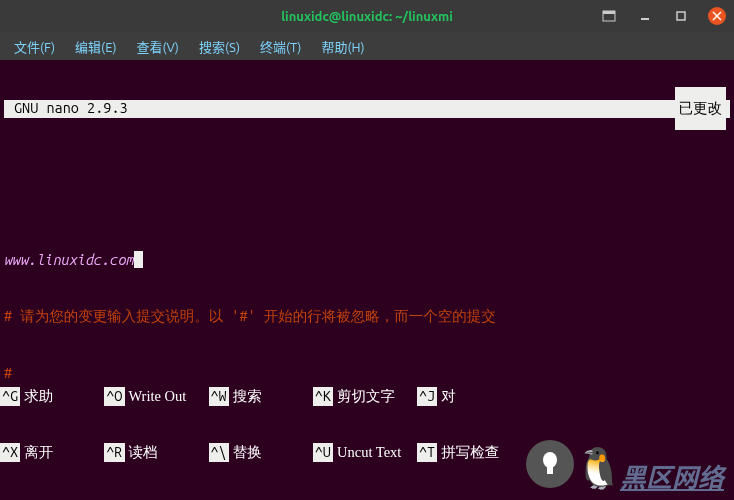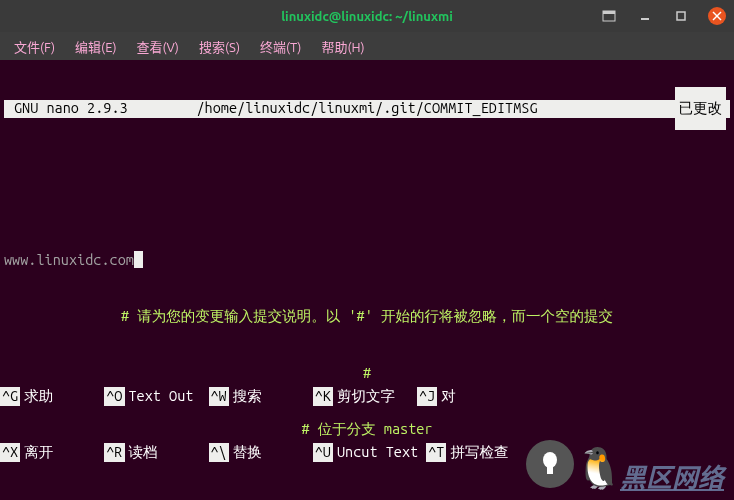--- a/index.html
+++ b/index.html
@@ -50,21 +50,21 @@
     .win-min { color: #ccc; }
     .win-max { color: #ccc; }
     .win-close { background: #e95420; color: #fff; }
     .menubar {
       height: 28px;
       background: #3d3d3d;
       display: flex;
       align-items: center;
       padding: 0 6px;
       gap: 4px;
-      color: #f9a8d4;
+      color: #7dd3fc;
       font-size: 13px;
     }
     .menu-item {
       padding: 2px 8px;
       cursor: pointer;
     }
     .terminal {
       font-family: "Ubuntu Mono", "DejaVu Sans Mono", monospace;
       font-size: 14.5px;
       line-height: 1.3;
@@ -93,39 +93,39 @@
     }
     .edit-line { min-height: 18px; }
     .cursor-block {
       background: #eeeeec;
       color: #2c001e;
       display: inline-block;
       width: 9px;
       height: 17px;
       vertical-align: text-bottom;
     }
-    .comment-text { color: #bef264; text-align: center; }
-    .white-text { color: #a3a3a3; }
+    .comment-text { color: #c2410c; }
+    .white-text { color: #f0abfc; font-style: italic; }
     .shortcuts {
       position: absolute;
       bottom: 0;
       left: 0;
       right: 0;
       color: #fff;
       line-height: 1.3;
     }
     .sc-row { display: flex; }
     .sc-item { display: flex; }
     .sc-key {
       background: #eeeeec;
       color: #000;
       padding: 0 2px;
       margin-right: 4px;
     }
-    .sc-label { margin-right: 8px; min-width: 72px; }
+    .sc-label { margin-right: 8px; min-width: 72px; font-family: Liberation Serif, serif; }
     .watermark {
       position: absolute;
       right: 10px;
       bottom: 6px;
       color: rgba(135, 180, 220, 0.6);
       font-size: 26px;
       font-weight: bold;
       font-style: italic;
       text-decoration: underline;
     }
@@ -186,43 +186,41 @@
   <span class="menu-item">编辑(E)</span>
   <span class="menu-item">查看(V)</span>
   <span class="menu-item">搜索(S)</span>
   <span class="menu-item">终端(T)</span>
   <span class="menu-item">帮助(H)</span>
 </div>
 
 <div class="terminal">
   <div class="nano-header">
     <span class="nano-header-left">GNU nano 2.9.3</span>
-    <span class="nano-header-center">/home/linuxidc/linuxmi/.git/COMMIT_EDITMSG</span>
     <span class="nano-header-right">已更改</span>
   </div>
   <div>
     <div class="edit-line"></div>
     <div class="edit-line white-text"><span>www.linuxidc.com</span><span class="cursor-block"></span></div>
     <div class="edit-line comment-text"># 请为您的变更输入提交说明。以 '#' 开始的行将被忽略，而一个空的提交</div>
     <div class="edit-line comment-text">#</div>
-    <div class="edit-line comment-text"># 位于分支 master</div>
     
     
     
     
     
     
   </div>
 
   
 
   <div class="shortcuts">
     <div class="sc-row">
       <div class="sc-item"><span class="sc-key">^G</span><span class="sc-label">求助</span></div>
-      <div class="sc-item"><span class="sc-key">^O</span><span class="sc-label">Text Out</span></div>
+      <div class="sc-item"><span class="sc-key">^O</span><span class="sc-label">Write Out</span></div>
       <div class="sc-item"><span class="sc-key">^W</span><span class="sc-label">搜索</span></div>
       <div class="sc-item"><span class="sc-key">^K</span><span class="sc-label">剪切文字</span></div>
       <div class="sc-item"><span class="sc-key">^J</span><span class="sc-label">对</span></div>
     </div>
     <div class="sc-row">
       <div class="sc-item"><span class="sc-key">^X</span><span class="sc-label">离开</span></div>
       <div class="sc-item"><span class="sc-key">^R</span><span class="sc-label">读档</span></div>
       <div class="sc-item"><span class="sc-key">^\</span><span class="sc-label">替换</span></div>
       <div class="sc-item"><span class="sc-key">^U</span><span class="sc-label">Uncut Text</span></div>
       <div class="sc-item"><span class="sc-key">^T</span><span class="sc-label">拼写检查</span></div>

